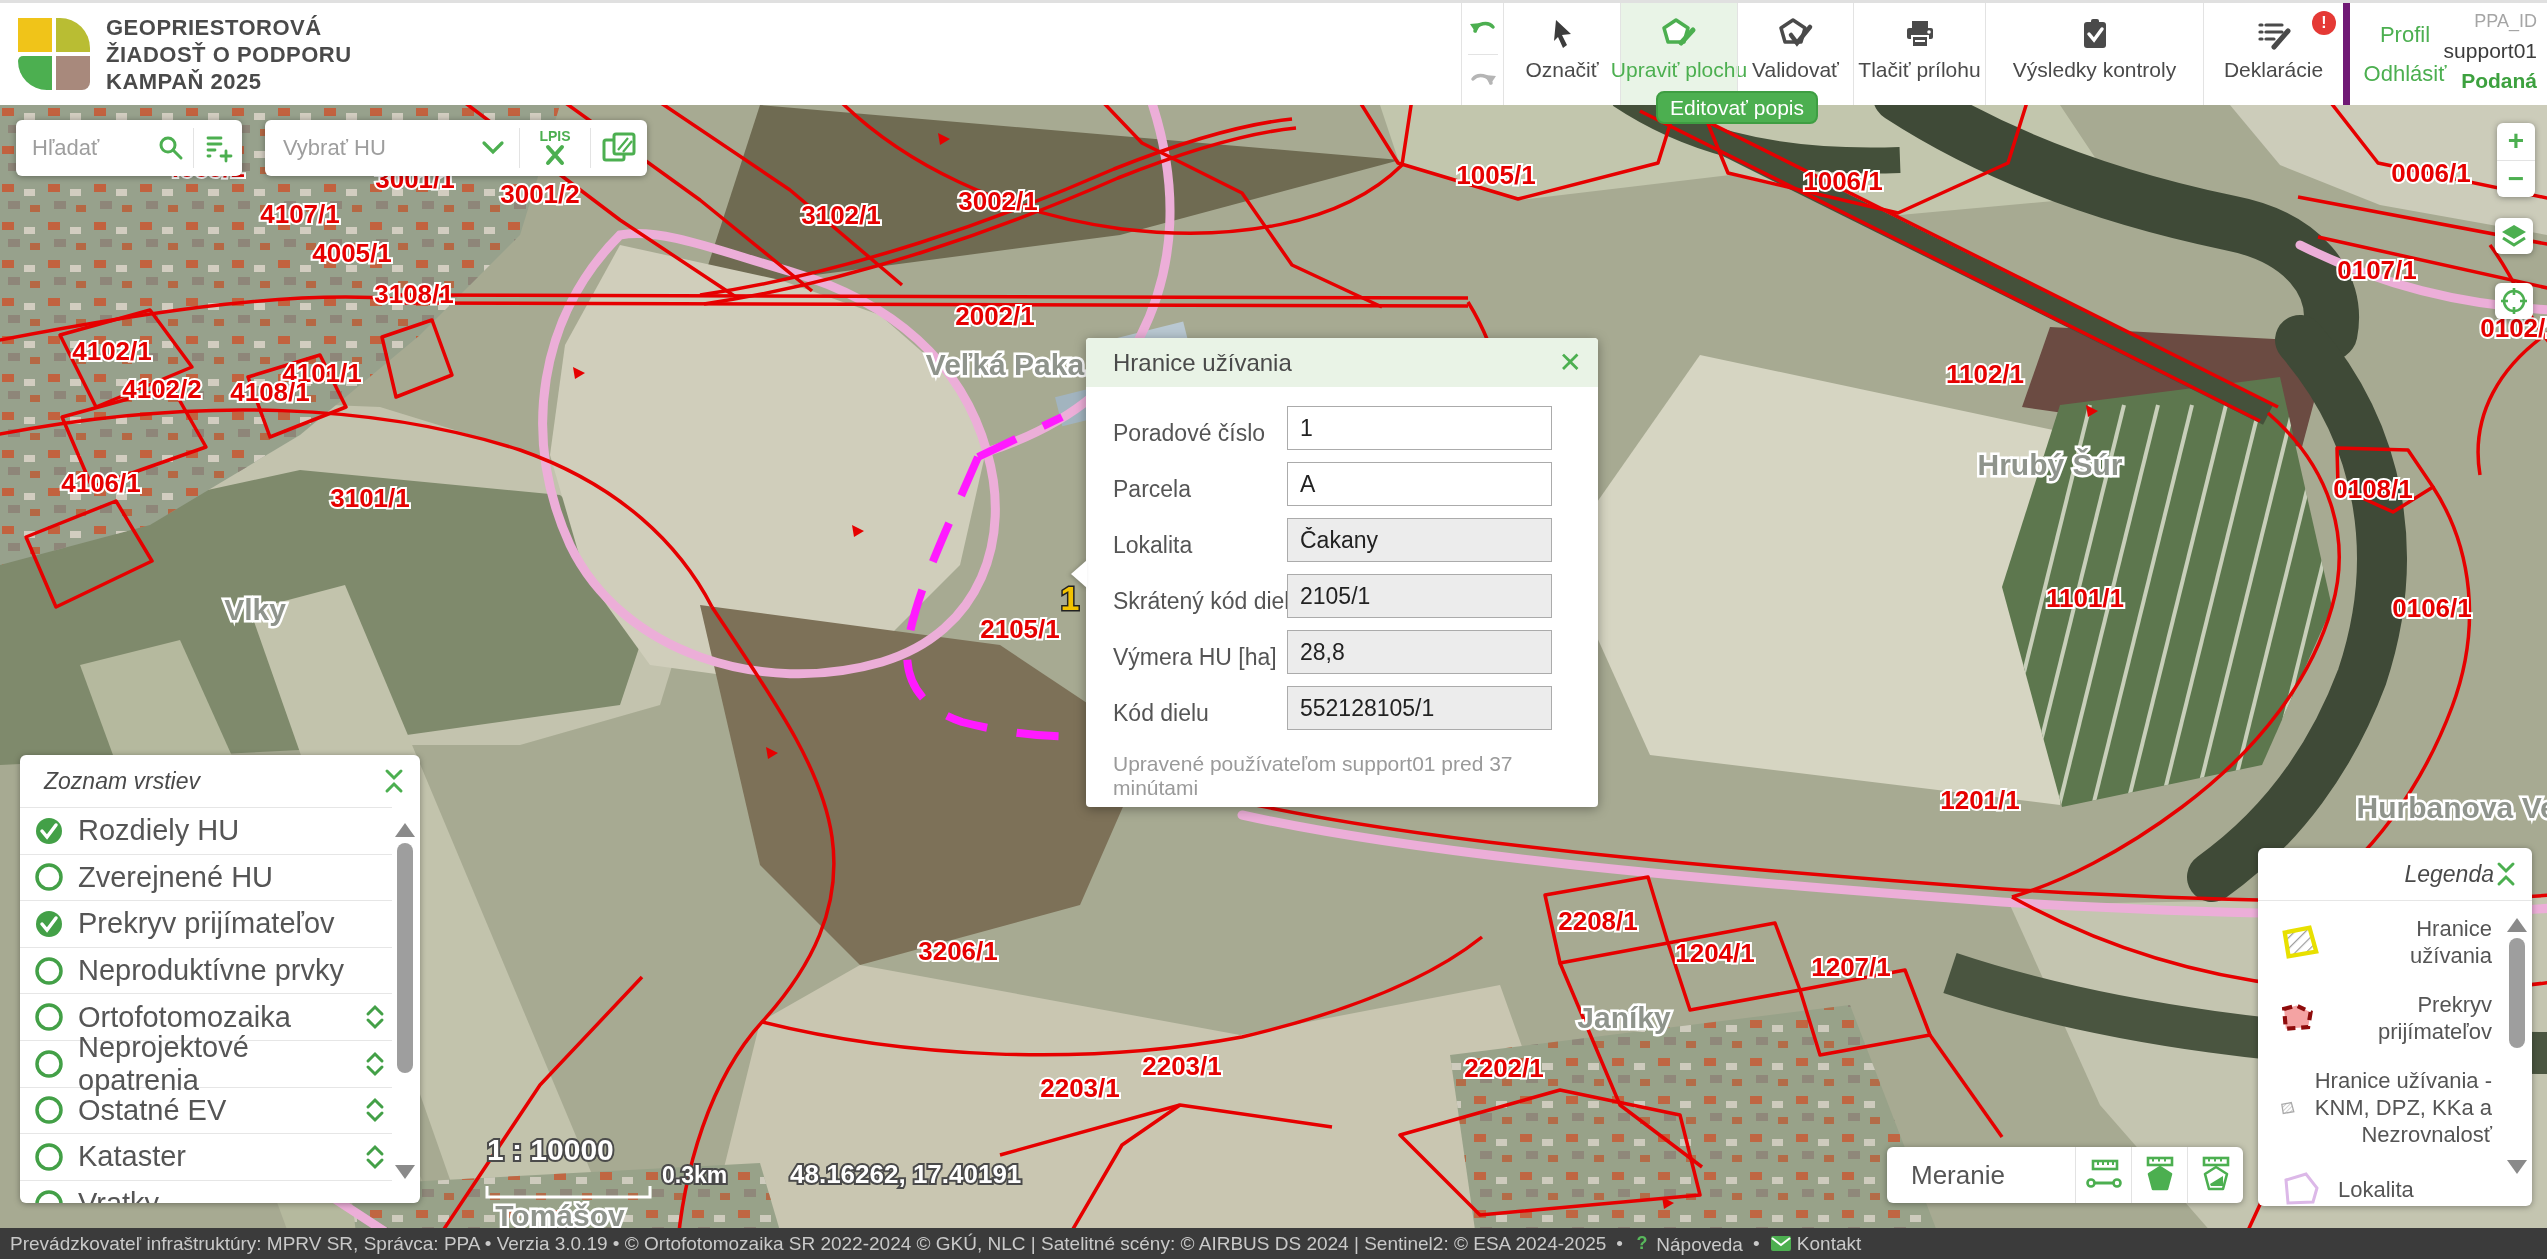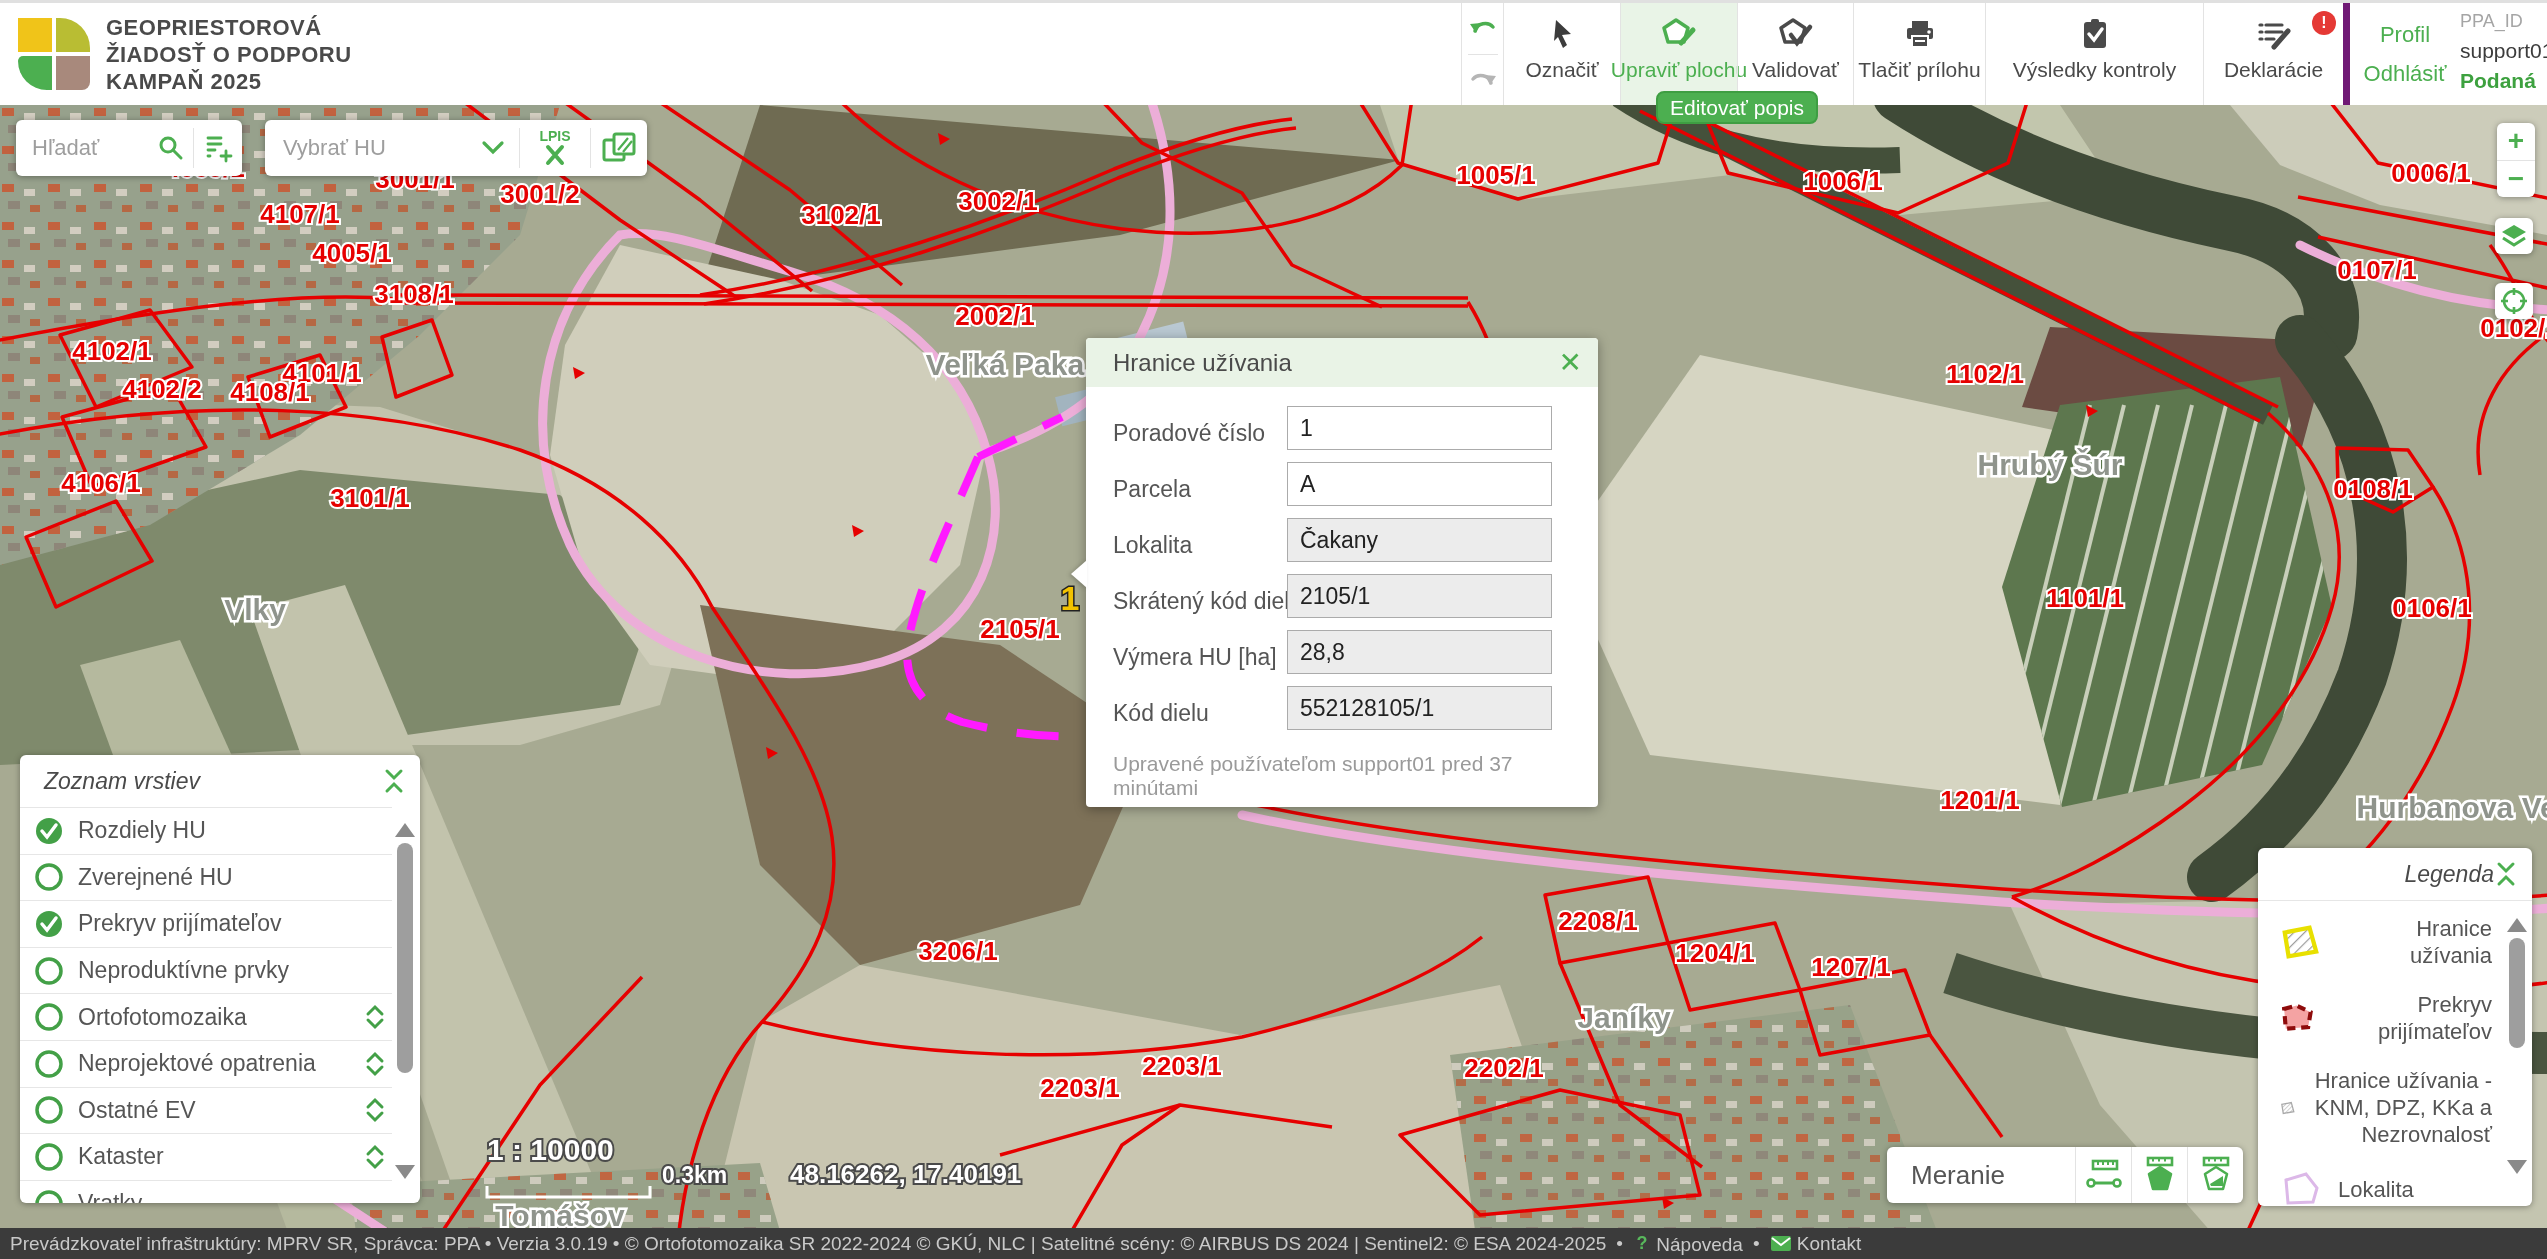--- a/index.html
+++ b/index.html
@@ -20,21 +20,21 @@
   .tsec .ticon{height:38px;display:flex;align-items:center;justify-content:center;}
   .tsec .tlabel{font-size:21px;color:#4a4a4a;margin-top:4px;white-space:nowrap;}
   .tsec.active{background:#e9f4e7;}
   .tsec.active .tlabel{color:#4caf50;}
   #undoredo{width:42px;border-left:1px solid #e3e3e3;border-right:0;display:flex;flex-direction:column;padding:0;}
   #undoredo>div{flex:1;display:flex;align-items:center;justify-content:center;}
   #undoredo>div:first-child{border-bottom:1px solid #e3e3e3;}
   .badge{position:absolute;left:108px;top:8px;width:24px;height:24px;border-radius:50%;background:#e53935;color:#fff;font-size:16px;font-weight:bold;display:flex;align-items:center;justify-content:center;}
   #usercol{width:117px;border-left:1px solid #e3e3e3;display:flex;flex-direction:column;justify-content:space-around;align-items:center;padding:12px 0;}
   #usercol span{font-size:22px;color:#4caf50;cursor:pointer;}
-  #ppacol{width:87px;display:flex;flex-direction:column;align-items:flex-start;justify-content:space-between;padding:8px 10px 12px 0;}
+  #ppacol{width:87px;display:flex;flex-direction:column;align-items:flex-end;justify-content:space-between;padding:8px 10px 12px 0;}
   #ppa-label{font-size:18px;color:#a5a5a5;}
   #ppa-value{font-size:21px;color:#3c3c3c;}
   #ppa-status{font-size:21px;font-weight:bold;color:#3da13f;}
 
   
   #edit-tooltip{position:absolute;left:1656px;top:91px;width:162px;height:33px;background:#4caf50;border:2px solid #3e9e42;border-radius:8px;color:#fff;font-size:21px;display:flex;align-items:center;justify-content:center;z-index:40;}
 
   
   #map{position:absolute;left:0;top:105px;width:2547px;height:1154px;z-index:1;}
   .plabel{font-size:26px;font-weight:bold;fill:#e60000;stroke:#ffffff;stroke-width:4px;paint-order:stroke;}
@@ -59,21 +59,21 @@
   #zoomctrl div:first-child{border-bottom:1px solid #e3e3e3;}
   #layersbtn{left:2495px;top:218px;width:38px;height:36px;}
   #locatebtn{left:2495px;top:283px;width:38px;height:36px;}
   #layersbtn,#locatebtn{display:flex;align-items:center;justify-content:center;cursor:pointer;}
 
   
   #layers-panel{left:20px;top:755px;width:400px;height:448px;overflow:hidden;}
   .panel-head{height:52px;display:flex;align-items:center;padding:0 14px 0 24px;font-style:italic;}
   .panel-title{flex:1;font-size:23px;color:#4a4a4a;}
   .layer-row{height:46.6px;border-top:1px solid #e6e6e6;display:flex;align-items:center;padding-left:14px;gap:14px;cursor:pointer;width:372px;}
-  .layer-label{font-size:23px;color:#555;flex:1;}
+  .layer-label{font-size:29px;color:#555;flex:1;}
   .reorder{display:flex;flex-direction:column;margin-right:6px;}
   .vscroll{position:absolute;right:4px;width:22px;}
   .arrow-up{width:0;height:0;border-left:10px solid transparent;border-right:10px solid transparent;border-bottom:14px solid #8a8a8a;margin:0 auto;cursor:pointer;}
   .arrow-dn{width:0;height:0;border-left:10px solid transparent;border-right:10px solid transparent;border-top:14px solid #8a8a8a;margin:0 auto;cursor:pointer;}
   .thumb{width:16px;background:#9e9e9e;border-radius:8px;margin:6px auto;cursor:pointer;}
 
   
   #legend-panel{left:2258px;top:848px;width:274px;height:358px;text-align:right;}
   #legend-body{border-top:1px solid #e6e6e6;padding:14px 40px 0 22px;display:flex;flex-direction:column;gap:22px;}
   .leg-item{display:flex;align-items:center;gap:16px;}

